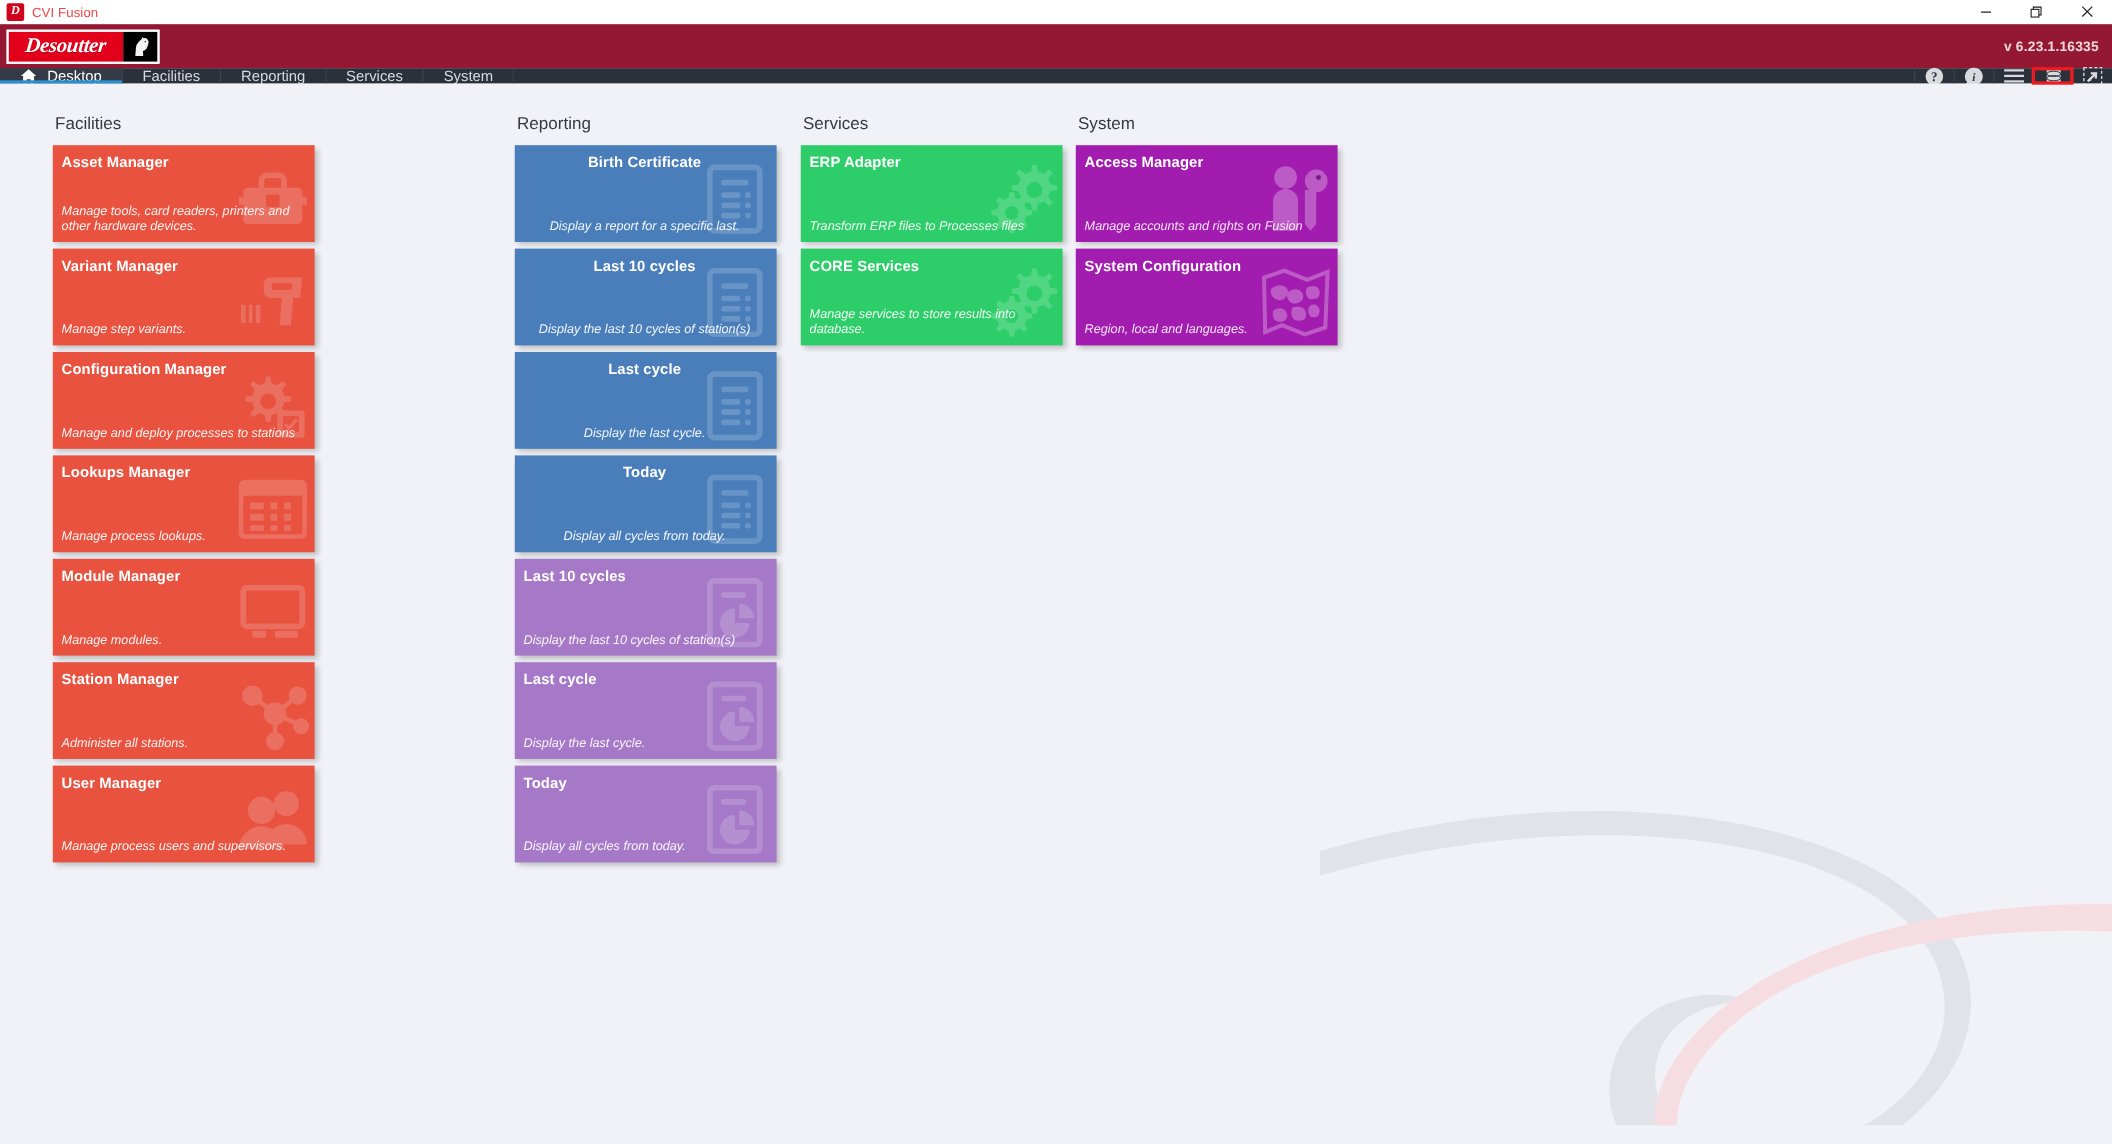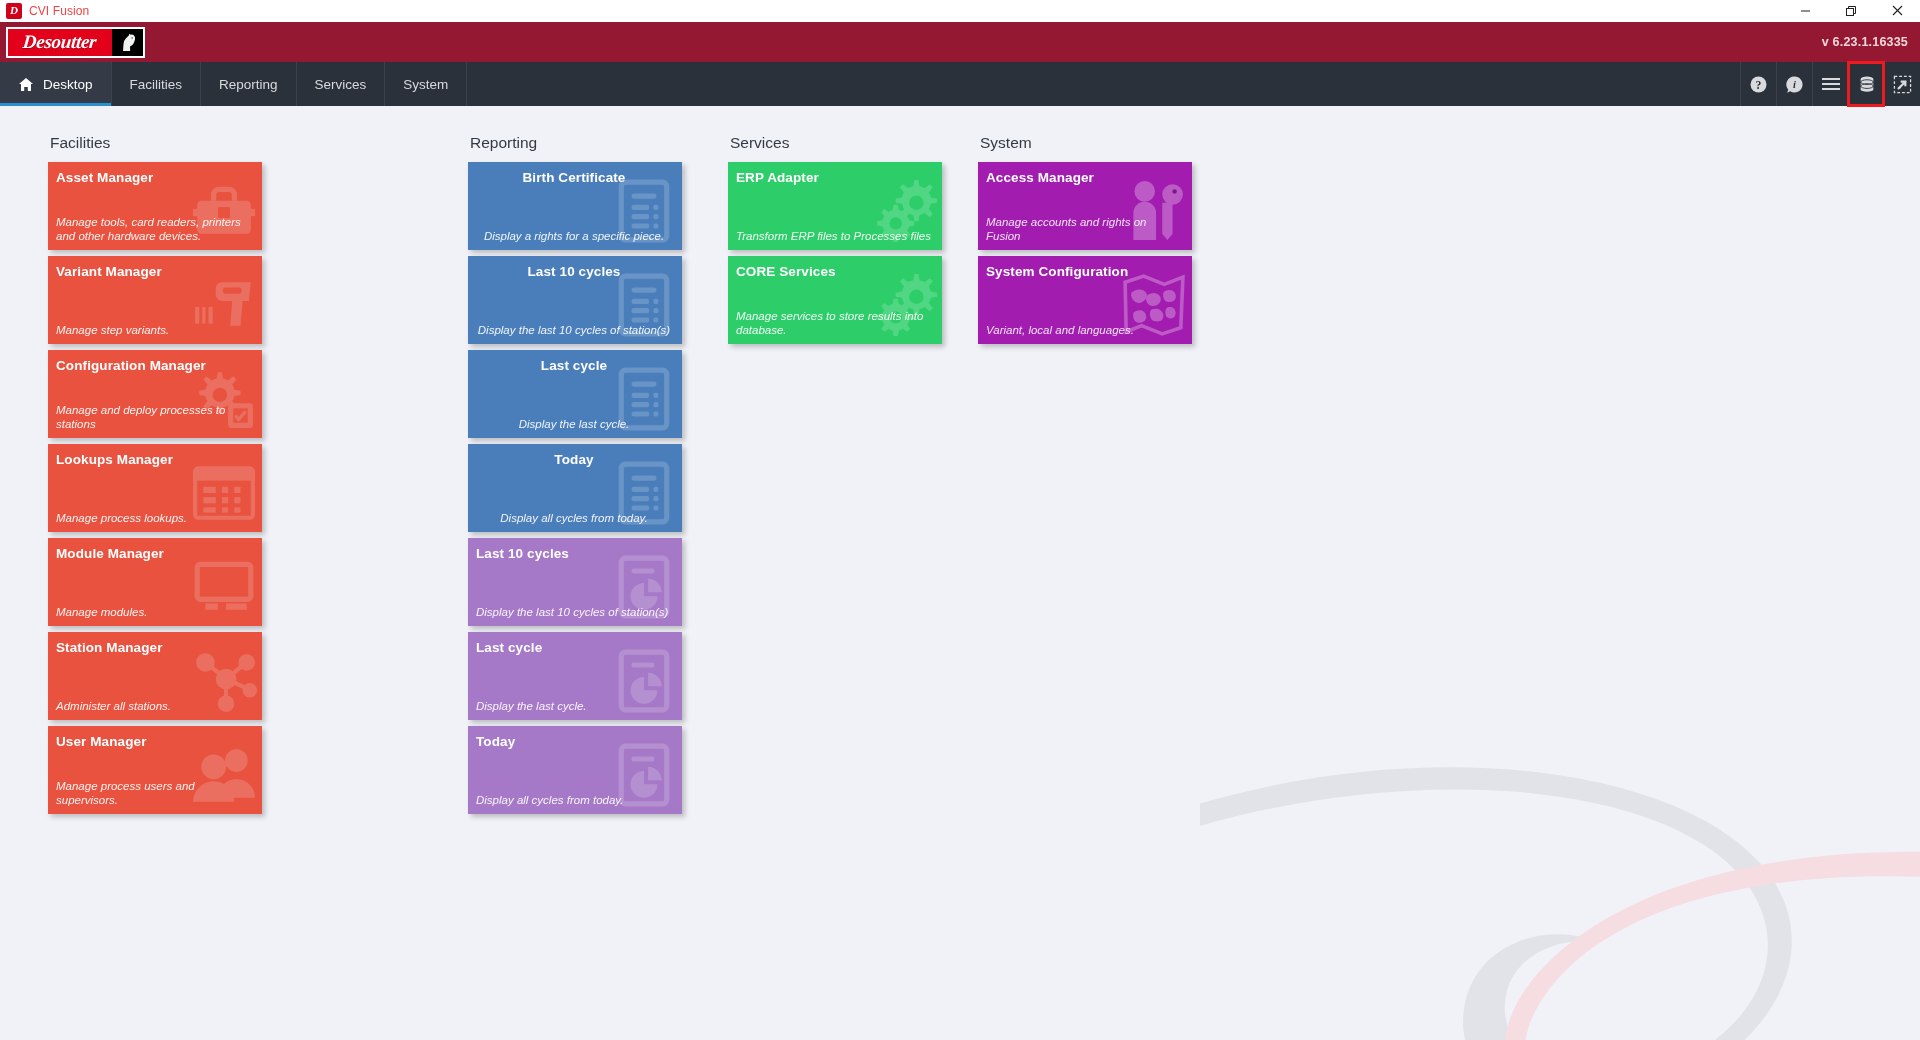--- a/index.html
+++ b/index.html
@@ -64,21 +64,21 @@
     display: flex; align-items: center; justify-content: center;
   }
   .version {
     margin-left: auto; margin-right: 12px;
     color: #f3d7dd; font-size: 12.5px; font-weight: bold;
     letter-spacing: .2px;
   }
 
   
   .navbar {
-    height: 44px; background: #2b313b;
+    height: 14px; background: #2b313b;
     display: flex; align-items: stretch;
     position: relative;
   }
   .nav-tab {
     display: flex; align-items: center; gap: 9px;
     padding: 0 18px;
     color: #d8dadd; font-size: 13.5px;
     border-right: 1px solid #3c424c;
     position: relative; cursor: default;
     white-space: nowrap;
@@ -130,21 +130,21 @@
   .col-title {
     font-size: 15.5px; color: #333a45;
     margin-bottom: 10px; margin-left: 2px;
     font-weight: normal;
   }
 
   .tile-grid { display: flex; flex-wrap: wrap; gap: 6px 6px; }
 
   .tile {
     position: relative;
-    width: 214px; height: 88px;
+    width: 238px; height: 88px;
     padding: 8px 10px 7px 8px;
     color: #ffffff;
     overflow: hidden;
     box-shadow: 3px 3px 5px rgba(0,0,0,.22);
     cursor: default;
     display: flex; flex-direction: column;
   }
   .tile-title {
     font-size: 13.5px; font-weight: bold;
     line-height: 1.15; letter-spacing: .1px;
@@ -417,21 +417,21 @@
 
       </div>
     </div>
 
     <div class="column col-reporting">
       <div class="col-title">Reporting</div>
       <div class="tile-grid">
 
         <div class="tile blue">
           <div class="tile-title">Birth Certificate</div>
-          <div class="tile-desc">Display a rights for a specific piece.</div>
+          <div class="tile-desc">Display a report for a specific last.</div>
           <div class="tile-icon">
             <svg viewBox="0 0 64 64">
                 <rect x="10" y="4" width="44" height="56" rx="4" fill="none" stroke="#fff" stroke-width="5"></rect>
                 <g fill="#fff">
                   <rect x="20" y="15" width="24" height="5" rx="2"></rect>
                   <rect x="20" y="26" width="17" height="5" rx="2"></rect>
                   <rect x="41" y="26" width="5" height="5" rx="2"></rect>
                   <rect x="20" y="35" width="17" height="5" rx="2"></rect>
                   <rect x="41" y="35" width="5" height="5" rx="2"></rect>
                   <rect x="20" y="44" width="17" height="5" rx="2"></rect>
@@ -592,21 +592,21 @@
                   <circle cx="50" cy="16" r="10"></circle>
                   <path d="M50 24 v30 l-5 6 -5-6 V24 Z"></path>
                   <circle cx="52" cy="13" r="2.2" fill="#161b28"></circle>
                 </g>
               </svg>
           </div>
         </div>
 
         <div class="tile dark">
           <div class="tile-title">System Configuration</div>
-          <div class="tile-desc">Variant, local and languages.</div>
+          <div class="tile-desc">Region, local and languages.</div>
           <div class="tile-icon" style="opacity:.28">
             <svg viewBox="0 0 64 64">
                 <path d="M4 10 L22 4 L42 12 L60 5 L58 54 L40 60 L20 52 L5 58 Z" fill="none" stroke="#fff" stroke-width="3.5"></path>
                 <g fill="#fff">
                   <path d="M10 20 q6-5 12-2 q5 3 2 8 q-4 6-10 3 q-5-3-4-9 Z"></path>
                   <path d="M26 22 q8-4 12 2 q2 5-3 8 q-7 3-10-3 q-2-4 1-7 Z"></path>
                   <path d="M44 18 q7-2 9 4 q1 6-5 7 q-6 1-7-5 q-1-5 3-6 Z"></path>
                   <path d="M14 38 q7-3 10 3 q2 6-4 8 q-7 1-8-5 q-1-5 2-6 Z"></path>
                   <path d="M30 36 q9-2 11 5 q1 7-6 7 q-7 0-7-7 q0-4 2-5 Z"></path>
                   <path d="M46 34 q6-1 7 5 q0 6-5 6 q-5 0-5-6 q0-4 3-5 Z"></path>

